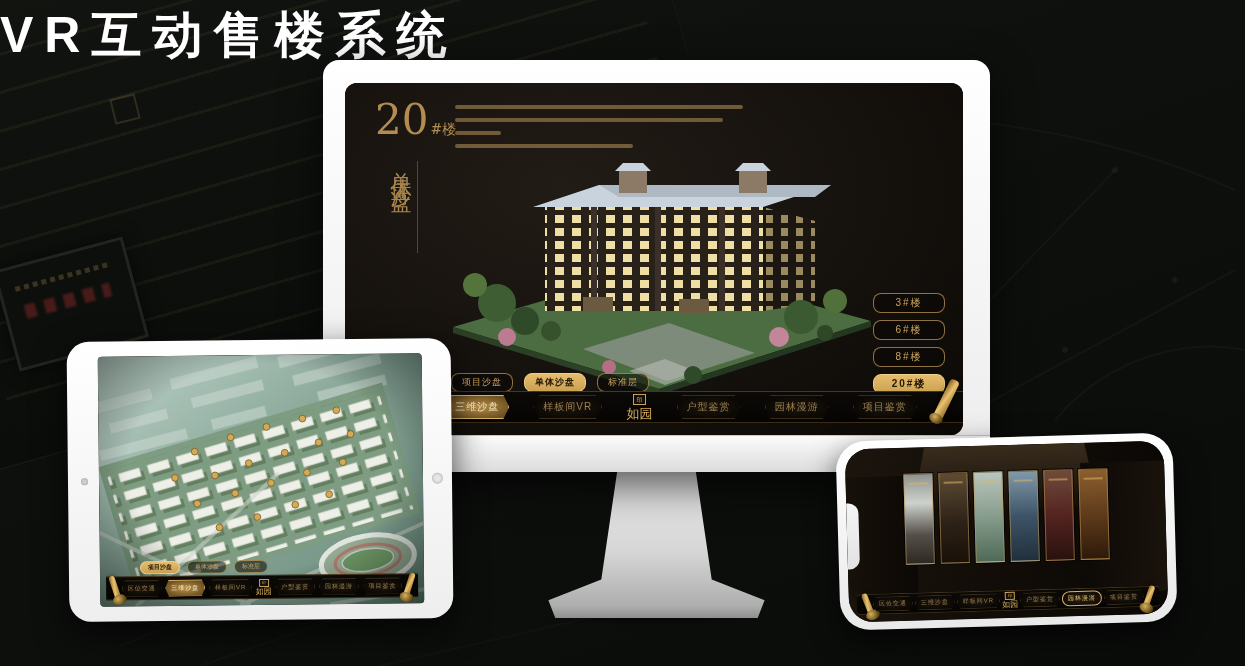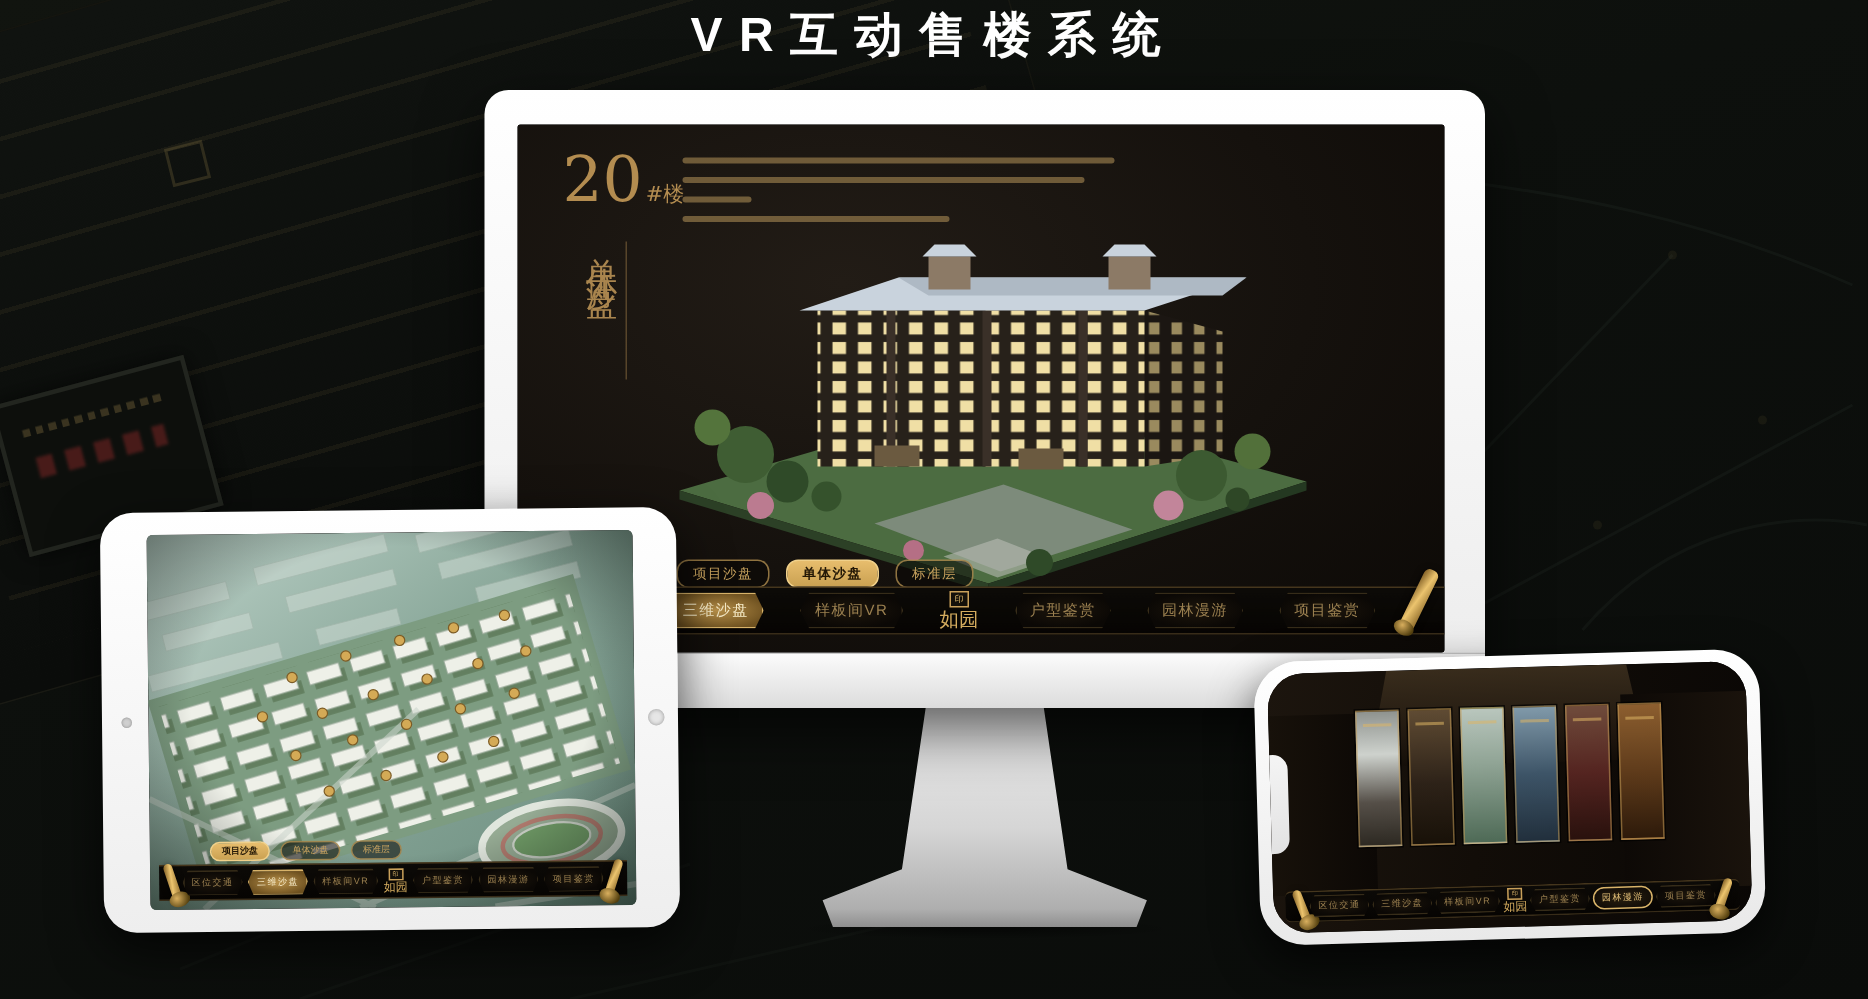--- a/index.html
+++ b/index.html
@@ -13,22 +13,22 @@
   .bg-sq{position:absolute;left:112px;top:96px;width:22px;height:22px;border:2px solid rgba(200,170,95,.18);transform:rotate(-14deg);}
   .bg-cert{position:absolute;left:4px;top:252px;width:128px;height:98px;transform:rotate(-15deg);
            border:3px solid #22251f;background:#0d0f0c;box-shadow:0 0 18px rgba(0,0,0,.6);}
   .bg-cert .seal{position:absolute;left:18px;top:38px;width:88px;height:14px;filter:blur(1px);
            background:repeating-linear-gradient(90deg,rgba(160,45,45,.4) 0 11px,transparent 11px 20px);}
   .bg-cert .line{position:absolute;left:14px;top:18px;width:96px;height:5px;filter:blur(.5px);
            background:repeating-linear-gradient(90deg,rgba(190,160,90,.25) 0 5px,transparent 5px 9px);}
   .bg-map{position:absolute;right:0;top:50px;opacity:.5;}
   .bg-map2{position:absolute;left:120px;bottom:0;opacity:.4;}
   
-  .page-title{position:absolute;top:2px;left:0;width:100%;text-align:center;color:#fff;
-              font-size:32px;font-weight:bold;letter-spacing:11px;}
+  .page-title{position:absolute;top:2px;left:0;width:100%;color:#fff;
+              font-size:50px;font-weight:bold;letter-spacing:11px;}
   .footnote{position:absolute;left:670px;top:642px;color:#f1f1f1;font-size:15px;letter-spacing:3.5px;}
   .app-nav{position:absolute;display:flex;align-items:center;justify-content:space-between;
            background:linear-gradient(#0c0a07,#060402);border-top:1px solid rgba(190,150,80,.35);
            border-bottom:1px solid rgba(190,150,80,.25);}
   .nav-item{position:relative;color:#97causedb;}
   .nav-item{color:#9b8050;letter-spacing:1px;text-align:center;white-space:nowrap;
             background:radial-gradient(ellipse at center,#1d160c 0%,#0b0805 75%);
             border:1px solid rgba(170,140,80,.28);
             clip-path:polygon(9% 0,91% 0,100% 50%,91% 100%,9% 100%,0 50%);}
   .nav-item.active{background:radial-gradient(ellipse at center,#b9914a 0%,#6e5120 80%);
@@ -41,21 +41,21 @@
   .scroll-icon:after{content:"";position:absolute;left:-3px;bottom:-4px;width:14px;height:10px;border-radius:50%;
             background:radial-gradient(circle at 38% 38%,#d9af5e,#54400f 75%);}
   .pill{border:1px solid rgba(200,160,90,.7);border-radius:8px;color:#caa45f;background:rgba(10,8,5,.55);
         white-space:nowrap;text-align:center;}
   .pill.active{background:linear-gradient(#e7bd6d,#caa152);color:#241806;border-color:#f0d08a;font-weight:bold;}
   
   .monitor{position:absolute;left:323px;top:60px;z-index:2;}
   .monitor .frame{position:relative;width:667px;height:412px;background:linear-gradient(#ffffff,#ececec);
         border-radius:16px;box-shadow:0 14px 40px rgba(0,0,0,.65);}
   .monitor .screen{position:absolute;left:22px;top:23px;width:618px;height:352px;background:#000;
-        border-radius:2px;overflow:hidden;}
+        border-radius:12px;overflow:hidden;}
   .m-inner{position:absolute;inset:0;background:radial-gradient(ellipse at 35% 30%,#221c16 0%,#15110d 55%,#0c0906 100%);}
   .m-heading{position:absolute;left:30px;top:16px;font-family:"DejaVu Serif",serif;color:#b38c50;}
   .m-heading .num{font-size:42px;line-height:1;}
   .m-heading .suf{font-size:14px;margin-left:2px;}
   .m-vert{position:absolute;left:42px;top:72px;writing-mode:vertical-rl;font-family:"DejaVu Serif",serif;
         font-size:21px;letter-spacing:7px;color:#a9854e;}
   .m-vrule{position:absolute;left:72px;top:78px;width:1px;height:92px;background:rgba(180,140,80,.4);}
   .m-par{position:absolute;left:110px;top:22px;width:300px;}
   .m-par div{height:4px;margin-bottom:9px;background:rgba(195,160,95,.5);border-radius:2px;}
   .m-build{position:absolute;left:88px;top:52px;}
@@ -212,20 +212,26 @@
           <circle cx="74" cy="202" r="9" fill="#bb7b90"></circle>
           <circle cx="118" cy="196" r="10" fill="#35522c"></circle>
           <circle cx="368" cy="182" r="17" fill="#3c5a31"></circle>
           <circle cx="402" cy="166" r="12" fill="#52703a"></circle>
           <circle cx="346" cy="202" r="10" fill="#c2859a"></circle>
           <circle cx="392" cy="198" r="8" fill="#2e4726"></circle>
           <circle cx="260" cy="240" r="9" fill="#2f4a28"></circle>
           <circle cx="176" cy="232" r="7" fill="#b56f85"></circle>
         </svg>
 
+        <div class="floor-btns">
+          <div class="pill">3#楼</div>
+          <div class="pill">6#楼</div>
+          <div class="pill">8#楼</div>
+          <div class="pill active">20#楼</div>
+        </div>
 
         <div class="m-subtabs">
           <div class="pill">项目沙盘</div>
           <div class="pill active">单体沙盘</div>
           <div class="pill">标准层</div>
         </div>
 
         <div class="app-nav m-nav">
           <div class="nav-item">区位交通</div>
           <div class="nav-item active">三维沙盘</div>

